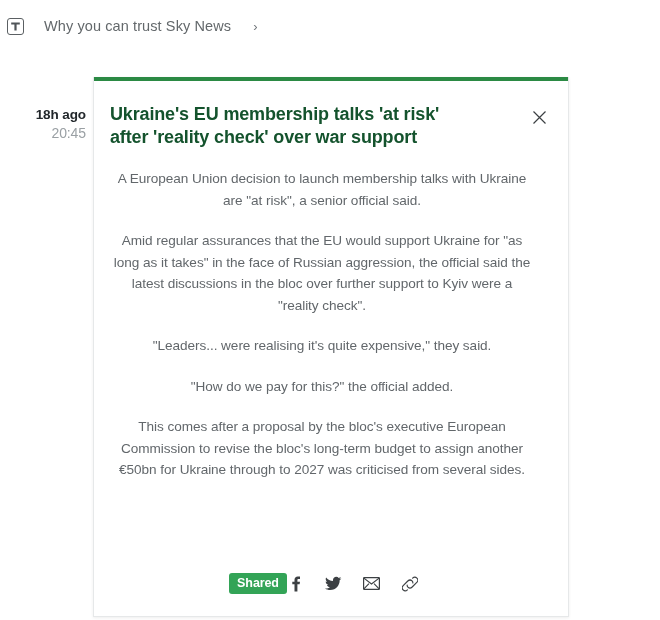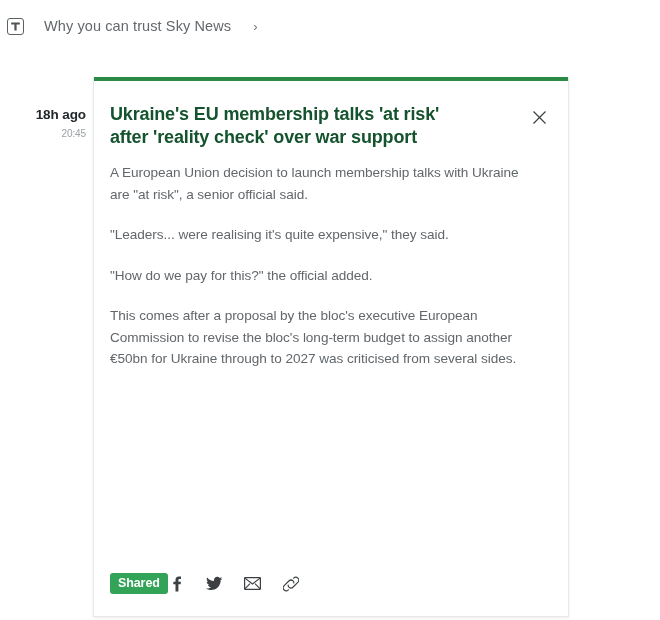--- a/index.html
+++ b/index.html
@@ -61,21 +61,21 @@
     margin-left: 16px;
   }
   .ts-ago {
     font-size: 13.5px;
     font-weight: bold;
     color: #22272b;
     line-height: 18px;
     letter-spacing: -0.1px;
   }
   .ts-time {
-    font-size: 10px;
+    font-size: 14px;
     color: #9aa0a4;
     line-height: 19px;
     letter-spacing: -0.1px;
   }
 
   
   .card {
     position: absolute;
     left: 93px;
     top: 77px;
@@ -120,42 +120,43 @@
     margin: 0;
     padding: 0 60px 0 0;
     font-size: 18px;
     font-weight: bold;
     color: #14532d;
     line-height: 23px;
     letter-spacing: -0.15px;
   }
 
   .body-copy {
-    margin-top: 13px;
+    margin-top: 19px;
     padding-right: 6px;
+    text-align: center;
   }
   .body-copy p {
     margin: 0 0 19px 0;
     font-size: 13.6px;
     color: #62676b;
     line-height: 21.5px;
     letter-spacing: -0.05px;
   }
   .body-copy p:last-child { margin-bottom: 0; }
 
   
   .card-footer {
     position: absolute;
     left: 0;
     right: 0;
     bottom: 22px;
     padding: 0 16px 0 16px;
     display: flex;
     align-items: center;
-    justify-content: flex-start;
+    justify-content: center;
     box-sizing: border-box;
   }
   .shared-badge {
     background: #33a457;
     color: #ffffff;
     font-size: 12.5px;
     font-weight: bold;
     padding: 3px 8px 4px 8px;
     border-radius: 3px;
     line-height: 14px;
@@ -203,20 +204,21 @@
     <svg width="15" height="15" viewBox="0 0 15 15" aria-hidden="true">
       <path d="M1.5 1.5 L13.5 13.5 M13.5 1.5 L1.5 13.5" stroke="#3c4043" stroke-width="1.2" fill="none"></path>
     </svg>
   </button>
 
   <div class="card-inner">
     <h1 class="headline">Ukraine's EU membership talks 'at risk' after 'reality check' over war support</h1>
 
     <div class="body-copy">
       <p>A European Union decision to launch membership talks with Ukraine are "at risk", a senior official said.</p>
+      <p>Amid regular assurances that the EU would support Ukraine for "as long as it takes" in the face of Russian aggression, the official said the latest discussions in the bloc over further support to Kyiv were a "reality check".</p>
       <p>"Leaders... were realising it's quite expensive," they said.</p>
       <p>"How do we pay for this?" the official added.</p>
       <p>This comes after a proposal by the bloc's executive European Commission to revise the bloc's long-term budget to assign another €50bn for Ukraine through to 2027 was criticised from several sides.</p>
 
     </div>
   </div>
 
   <div class="card-footer">
     <span class="shared-badge">Shared</span>
 

